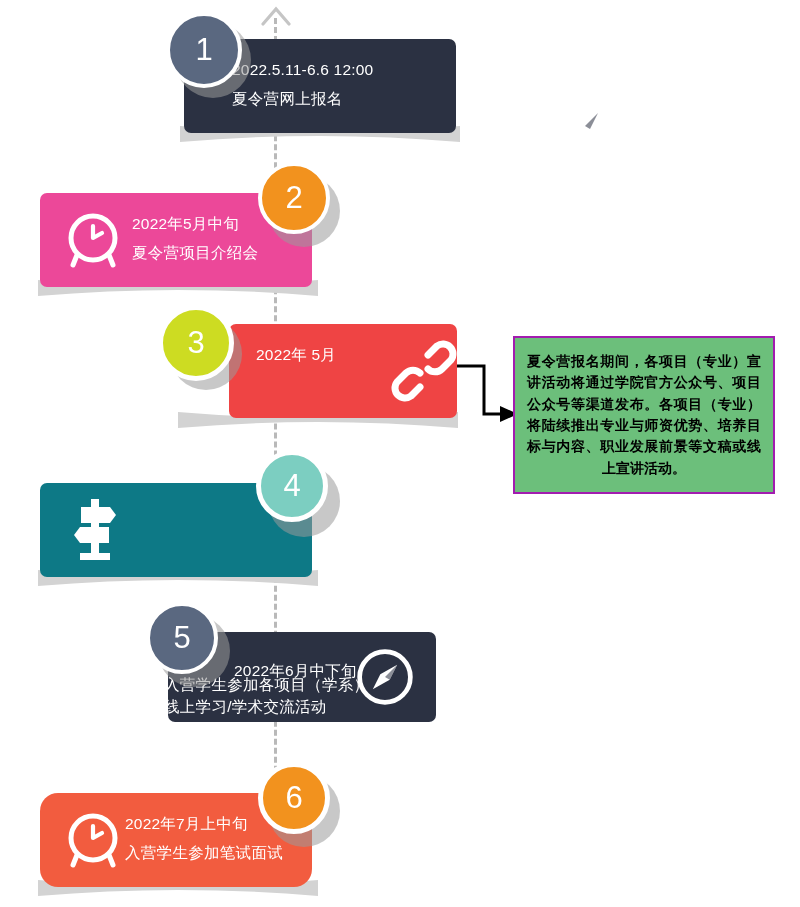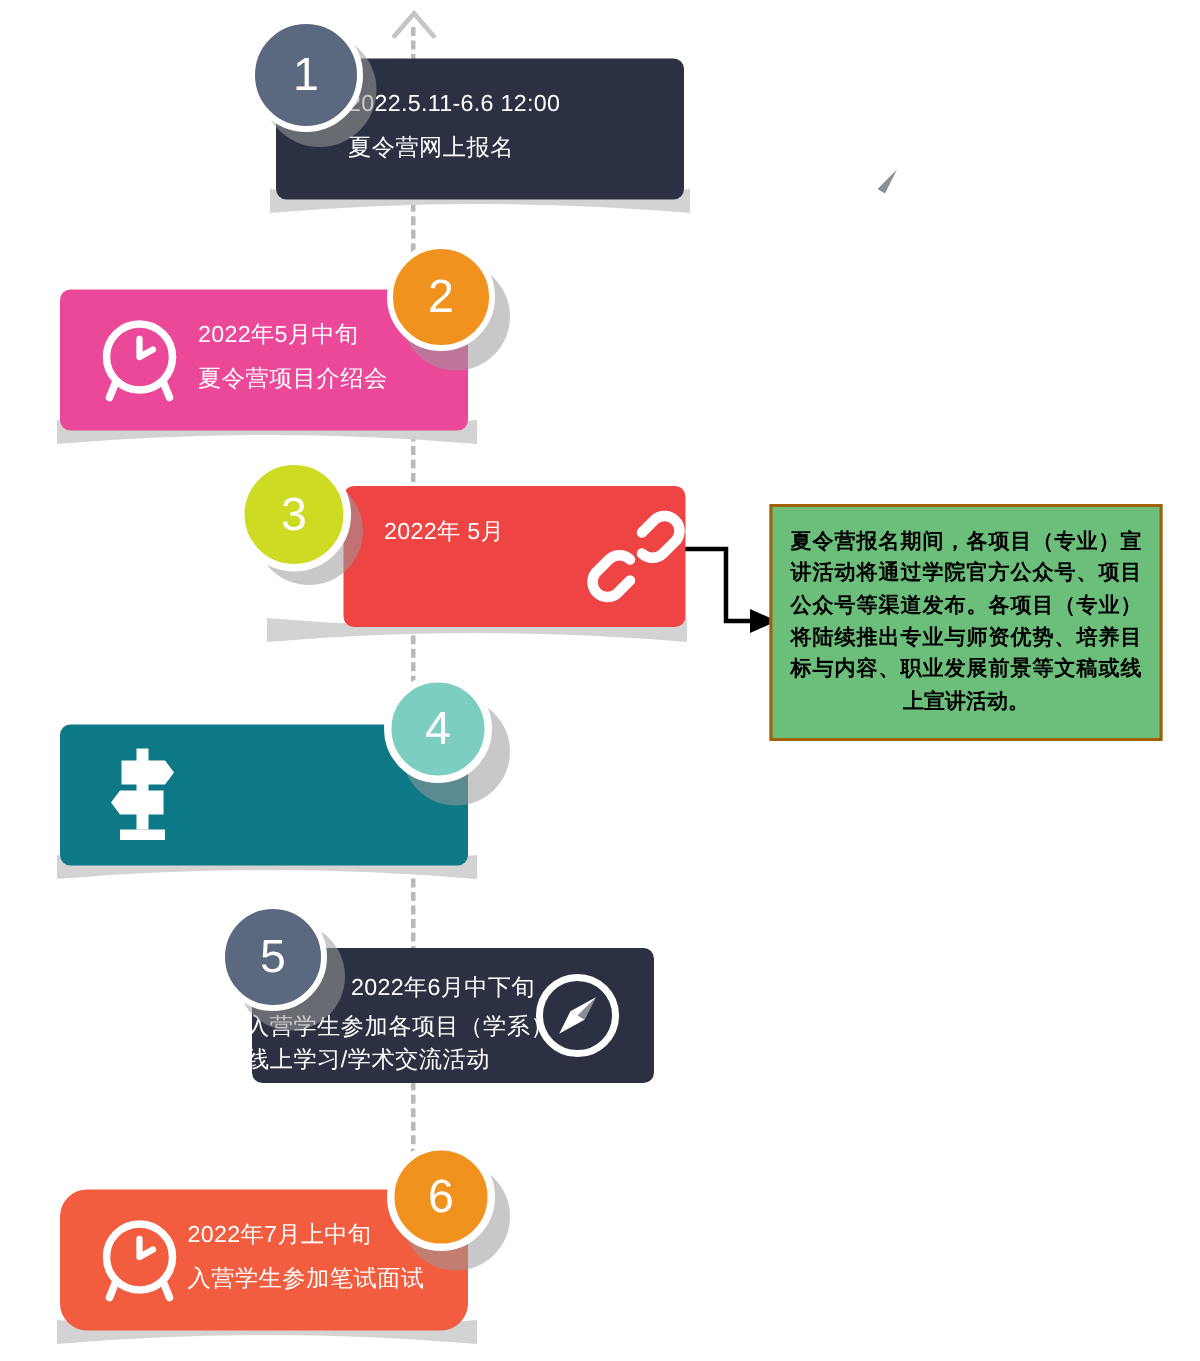--- a/index.html
+++ b/index.html
@@ -94,21 +94,21 @@
   }
 
   
   .callout {
     position: absolute;
     left: 513px;
     top: 336px;
     width: 262px;
     height: 158px;
     background: #6cbf7b;
-    border: 2px solid #a16207;
+    border: 2px solid #a21caf;
     box-sizing: border-box;
     z-index: 4;
     display: flex;
     align-items: center;
     justify-content: center;
   }
   .callout-text {
     font-size: 14px;
     line-height: 1.52;
     color: #000000;
@@ -206,21 +206,21 @@
       <rect x="27" y="6" width="8" height="54" fill="#ffffff"></rect>
       <path d="M17 14 L46 14 L52 22 L46 30 L17 30 Z" fill="#ffffff"></path>
       <path d="M45 34 L16 34 L10 42 L16 50 L45 50 Z" fill="#ffffff"></path>
       <rect x="16" y="60" width="30" height="7" fill="#ffffff"></rect>
     </svg>
   </div>
   <div class="num-shadow" style="left:268px; top:465px; width:72px; height:72px; background:#9a9a9a; opacity:0.55;"></div>
   <div class="num" style="left:256px; top:450px; width:72px; height:72px; background:#7ccec1; border:5px solid #ffffff;">4</div>
 
   <div class="card" style="left:168px; top:632px; width:268px; height:90px; background:#2b3142;">
-    <div class="texts" style="left:66px; top:16px;">
+    <div class="texts" style="left:66px; top:28px;">
       <div class="line-date">2022年6月中下旬</div>
     </div>
     <div class="texts" style="left:-4px; top:42px;">
       <div class="line-title2">入营学生参加各项目（学系）</div>
       <div class="line-title2">线上学习/学术交流活动</div>
     </div>
     <svg class="card-icon" style="left:186px; top:14px; width:62px; height:62px;" viewBox="0 0 66 66">
       <circle cx="33" cy="33" r="27" fill="none" stroke="#ffffff" stroke-width="5"></circle>
       <path d="M46 20 L28 30 L20 46 L38 36 Z" fill="#ffffff"></path>
       <path d="M46 20 L33 33 L38 36 Z" fill="#2b3142" opacity="0.55"></path>

